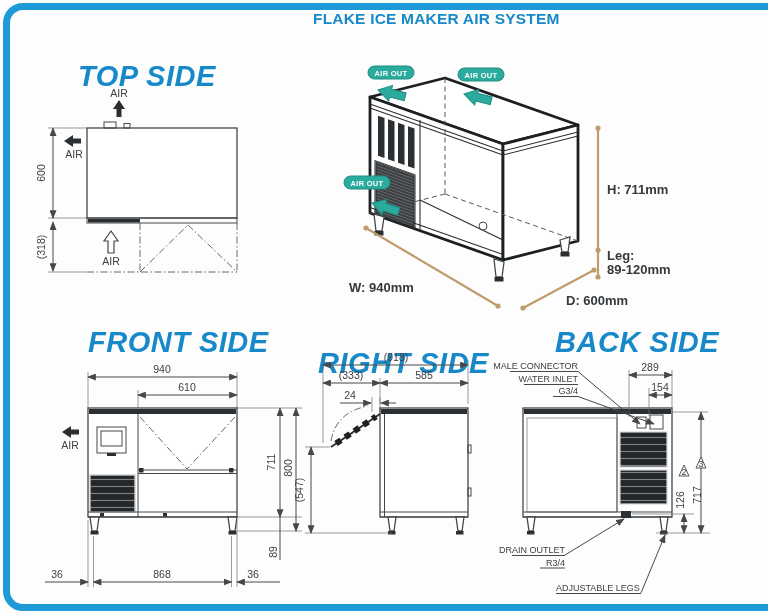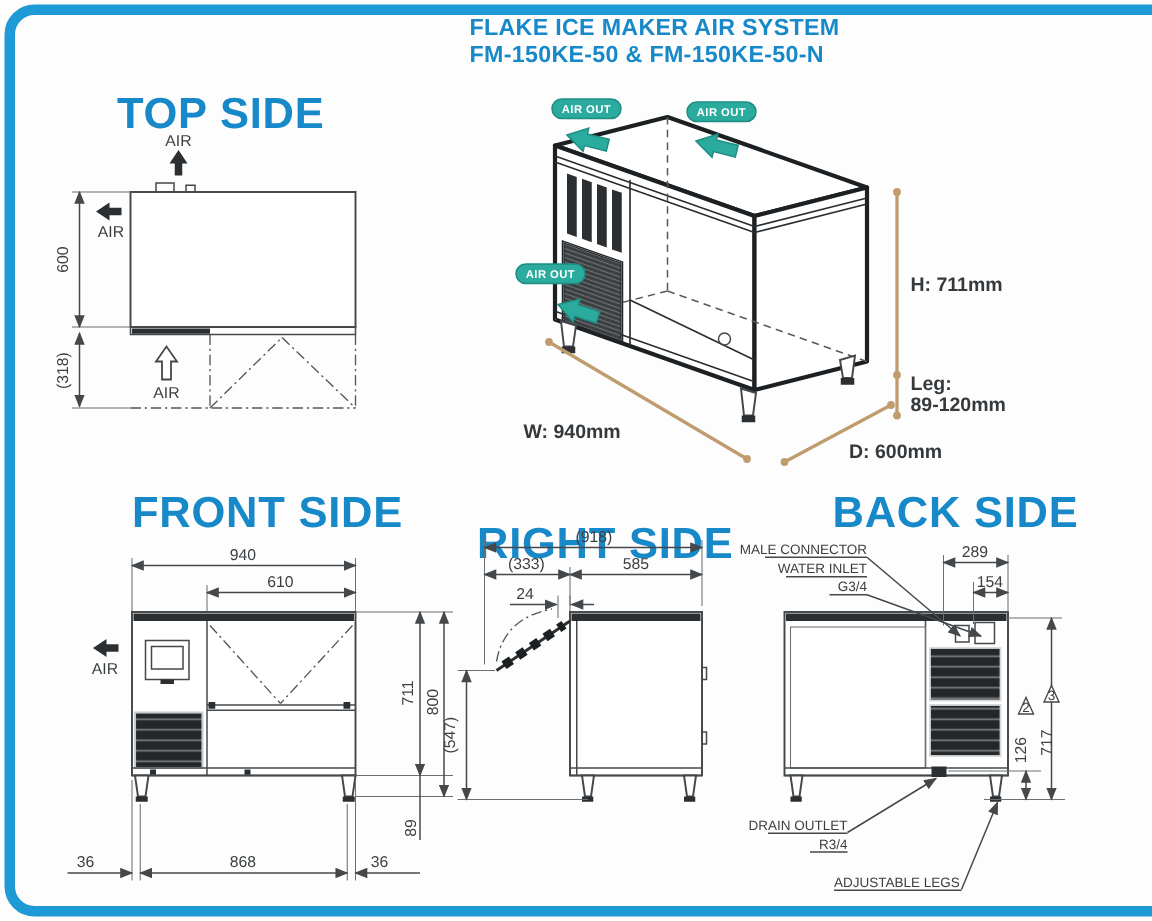--- a/index.html
+++ b/index.html
@@ -2,21 +2,21 @@
 <html><head>
 <meta charset="utf-8">
 <style>
   html,body{margin:0;padding:0;background:#fff;}
   #stage{position:relative;width:768px;height:614px;background:#fdfdfd;overflow:hidden;
          font-family:"Liberation Sans",sans-serif;padding-left:32px;}
   #frame{position:absolute;left:3px;top:3px;right:3px;bottom:3px;border:7px solid #1e9ad6;
          border-radius:20px;pointer-events:none;}
   .title{position:absolute;left:313px;top:10px;color:#1789c9;font-weight:bold;
          font-size:15.5px;line-height:18px;letter-spacing:.2px;}
-  .heading{position:absolute;color:#1789c9;font-weight:bold;font-size:29px;letter-spacing:.5px;}
+  .heading{position:absolute;color:#1789c9;font-weight:bold;font-size:29px;letter-spacing:.5px;font-style:italic;}
   #h-top{left:78px;top:60px;}
   #h-front{left:88px;top:326px;}
   #h-right{left:318px;top:326px;margin-top:21px;}
   #h-back{left:555px;top:326px;}
   svg text{font-family:"Liberation Sans",sans-serif;}
   .dim{font-size:10.5px;fill:#3b3f42;}
   .dim-sm{font-size:9px;fill:#3b3f42;}
   .iso-lbl{font-size:13px;font-weight:bold;fill:#35393c;}
   .badge-txt{font-size:7.5px;font-weight:bold;fill:#ffffff;letter-spacing:.3px;}
   .ln{stroke:#44484b;stroke-width:1.3;fill:#ffffff;}
@@ -33,21 +33,20 @@
   .darkfill{fill:#2c2f31;}
 </style>
 </head>
 <body>
 
 <div id="stage">
   <div id="frame"></div>
 
   <div class="title">
     <div>FLAKE ICE MAKER AIR SYSTEM</div>
-    <div>FM-150KE-50 &amp; FM-150KE-50-N</div>
   </div>
 
   <div class="heading" id="h-top">TOP SIDE</div>
   <div class="heading" id="h-front">FRONT SIDE</div>
   <div class="heading" id="h-right">RIGHT SIDE</div>
   <div class="heading" id="h-back">BACK SIDE</div>
 
   <svg width="768" height="614" viewBox="0 0 768 614" style="position:absolute;left:0;top:0;">
     <defs>
       <marker id="arr" viewBox="0 0 10 8" refX="9" refY="4" markerWidth="9" markerHeight="7" orient="auto-start-reverse">

